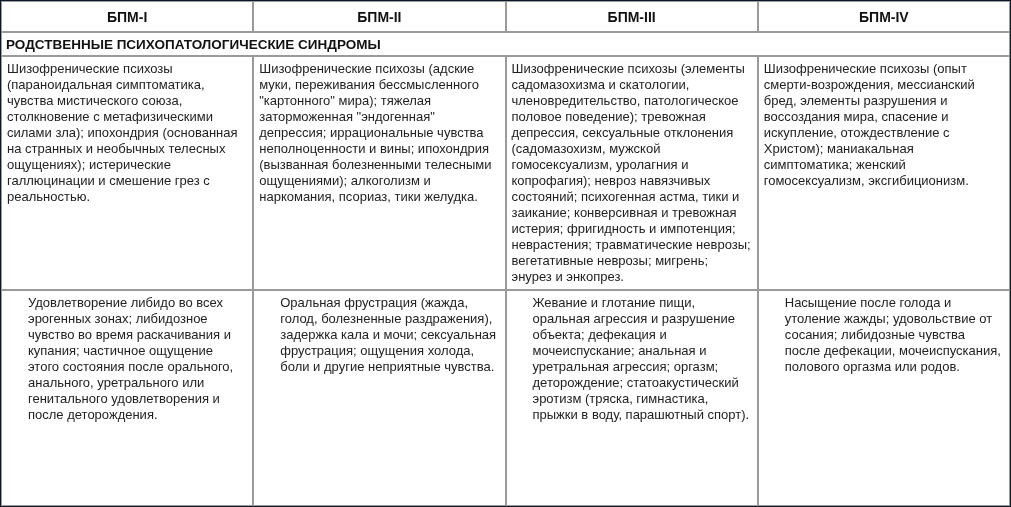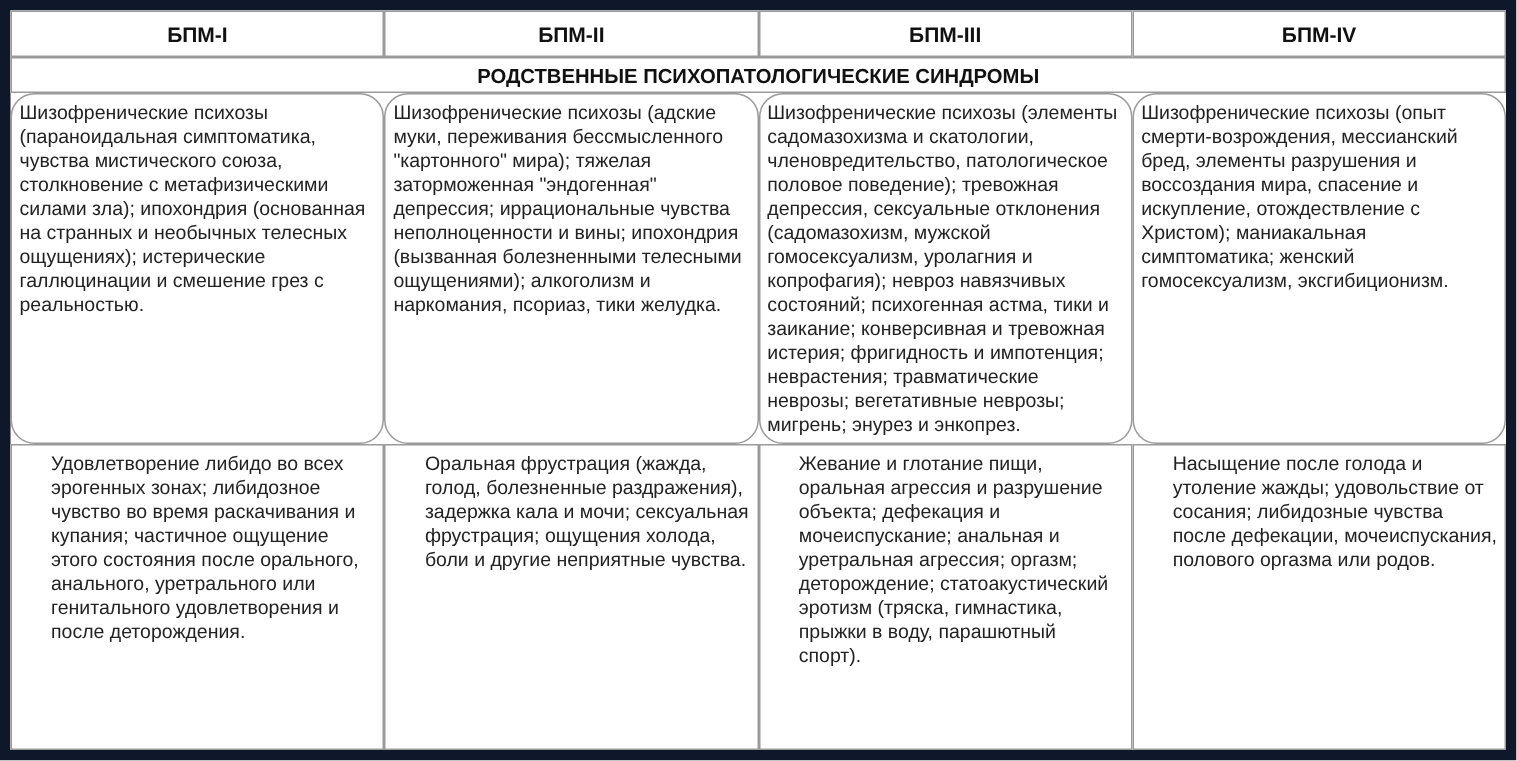--- a/index.html
+++ b/index.html
@@ -15,21 +15,21 @@
     color: #1f1f1f;
     background: #ffffff;
   }
   table.bpm {
     width: 1011px;
     height: 507px;
     box-sizing: border-box;
     border-collapse: separate;
     border-spacing: 0;
     table-layout: fixed;
-    border: 7px solid #0f172a;
+    border: 1px solid #0f172a;
     background: #ffffff;
   }
   table.bpm col { width: 25%; }
   table.bpm th, table.bpm td {
     border: 1px solid #9a9a9a;
     box-sizing: border-box;
     background: #ffffff;
   }
   th.col-head {
     height: 31px;
@@ -37,34 +37,34 @@
     font-weight: bold;
     text-align: center;
     vertical-align: middle;
     color: #111111;
     padding: 2px 4px;
   }
   td.section-title {
     height: 24px;
     font-size: 13.5px;
     font-weight: bold;
-    text-align: center;
+    text-align: left;
     vertical-align: middle;
     color: #111111;
     padding: 2px 4px;
   }
   td.body-cell {
     vertical-align: top;
     text-align: left;
     font-size: 13px;
     line-height: 16px;
     padding: 4px 5px 4px 5px;
     color: #222222;
   }
-  tr.body-row-1 td { height: 218px; border-radius: 16px; }
+  tr.body-row-1 td { height: 218px; }
   tr.body-row-2 td { height: auto; padding-left: 26px; }
 </style>
 </head>
 <body>
 
 <div class="page">
   <table class="bpm">
     <colgroup>
       <col>
         <col>

